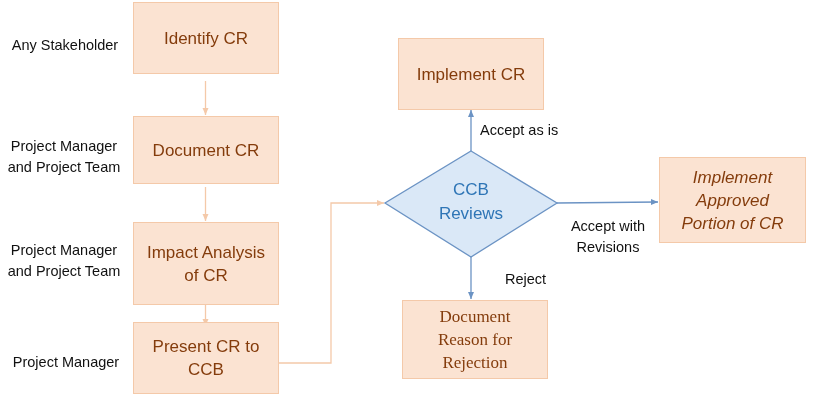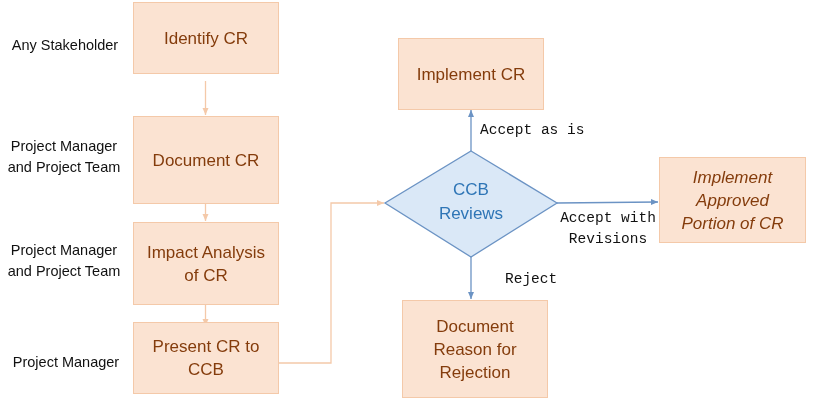--- a/index.html
+++ b/index.html
@@ -5,21 +5,21 @@
     html, body { margin: 0; padding: 0; background: #ffffff; }
     body { width: 828px; height: 412px; position: relative; overflow: hidden;
            font-family: "Liberation Sans", "DejaVu Sans", sans-serif; }
     .role { position: absolute; color: #111; font-size: 14.5px; line-height: 21px;
             text-align: center; white-space: nowrap; }
     .box { position: absolute; box-sizing: border-box; background: #fbe3d2;
            border: 1px solid #f4c9a9; color: #843c0c; font-size: 17px; line-height: 23px;
            display: flex; align-items: center; justify-content: center; text-align: center; }
     .box span { display: block; white-space: pre-line; }
     .edge-label { position: absolute; color: #111; font-size: 14.5px; line-height: 21px;
-                  text-align: center; white-space: pre-line; font-family: Liberation Mono, monospace; }
+                  text-align: center; white-space: pre-line; }
     svg.connectors { position: absolute; left: 0; top: 0; }
     .diamond-label { position: absolute; left: 421px; top: 178px; width: 100px; text-align: center;
                      color: #2e75b6; font-size: 17px; line-height: 24px; white-space: pre-line; }
   </style>
 </head>
 <body>
 
 <svg class="connectors" width="828" height="412">
   <defs>
     <marker id="arrow-orange" markerWidth="8" markerHeight="8" refX="7" refY="4" orient="auto" markerUnits="userSpaceOnUse">
@@ -46,21 +46,21 @@
 <div class="role" style="left:4px; top:35px; width:122px;">Any Stakeholder</div>
 <div class="role" style="left:0px; top:136px; width:128px; white-space:pre-line;">Project Manager
 and Project Team</div>
 <div class="role" style="left:0px; top:240px; width:128px; white-space:pre-line;">Project Manager
 and Project Team</div>
 <div class="role" style="left:4px; top:352px; width:124px;">Project Manager</div>
 
 <div class="box" style="left:133px; top:2px; width:146px; height:72px;">
   <span>Identify CR</span>
 </div>
-<div class="box" style="left:133px; top:116px; width:146px; height:88px;">
+<div class="box" style="left:133px; top:116px; width:146px; height:68px;">
   <span>Document CR</span>
 </div>
 <div class="box" style="left:133px; top:222px; width:146px; height:83px;">
   <span>Impact Analysis
 of CR</span>
 </div>
 <div class="box" style="left:133px; top:322px; width:146px; height:72px;">
   <span>Present CR to
 CCB</span>
 </div>
@@ -69,22 +69,22 @@
 Reviews</div>
 
 <div class="box" style="left:398px; top:38px; width:146px; height:72px;">
   <span>Implement CR</span>
 </div>
 <div class="box" style="left:659px; top:157px; width:147px; height:86px;font-style:italic;">
   <span>Implement
 Approved
 Portion of CR</span>
 </div>
-<div class="box" style="left:402px; top:300px; width:146px; height:98px;">
+<div class="box" style="left:402px; top:300px; width:146px; height:79px;font-family:Liberation Serif, serif;">
   <span>Document
 Reason for
 Rejection</span>
 </div>
 
 <div class="edge-label" style="left:480px; top:120px;">Accept as is</div>
-<div class="edge-label" style="left:560px; top:208px; width:96px;">Accept with
+<div class="edge-label" style="left:560px; top:216px; width:96px;">Accept with
 Revisions</div>
 <div class="edge-label" style="left:481px; top:269px;margin-left:24px;">Reject</div>
 
 </body></html>

